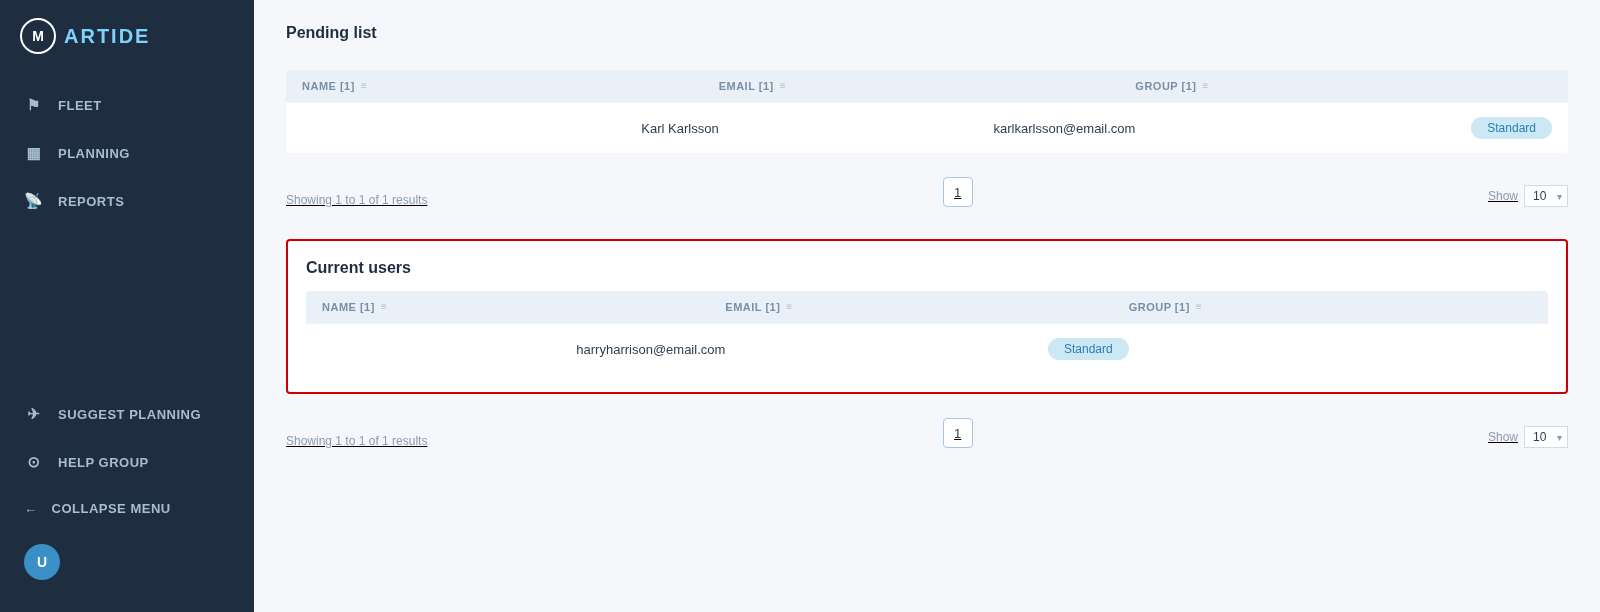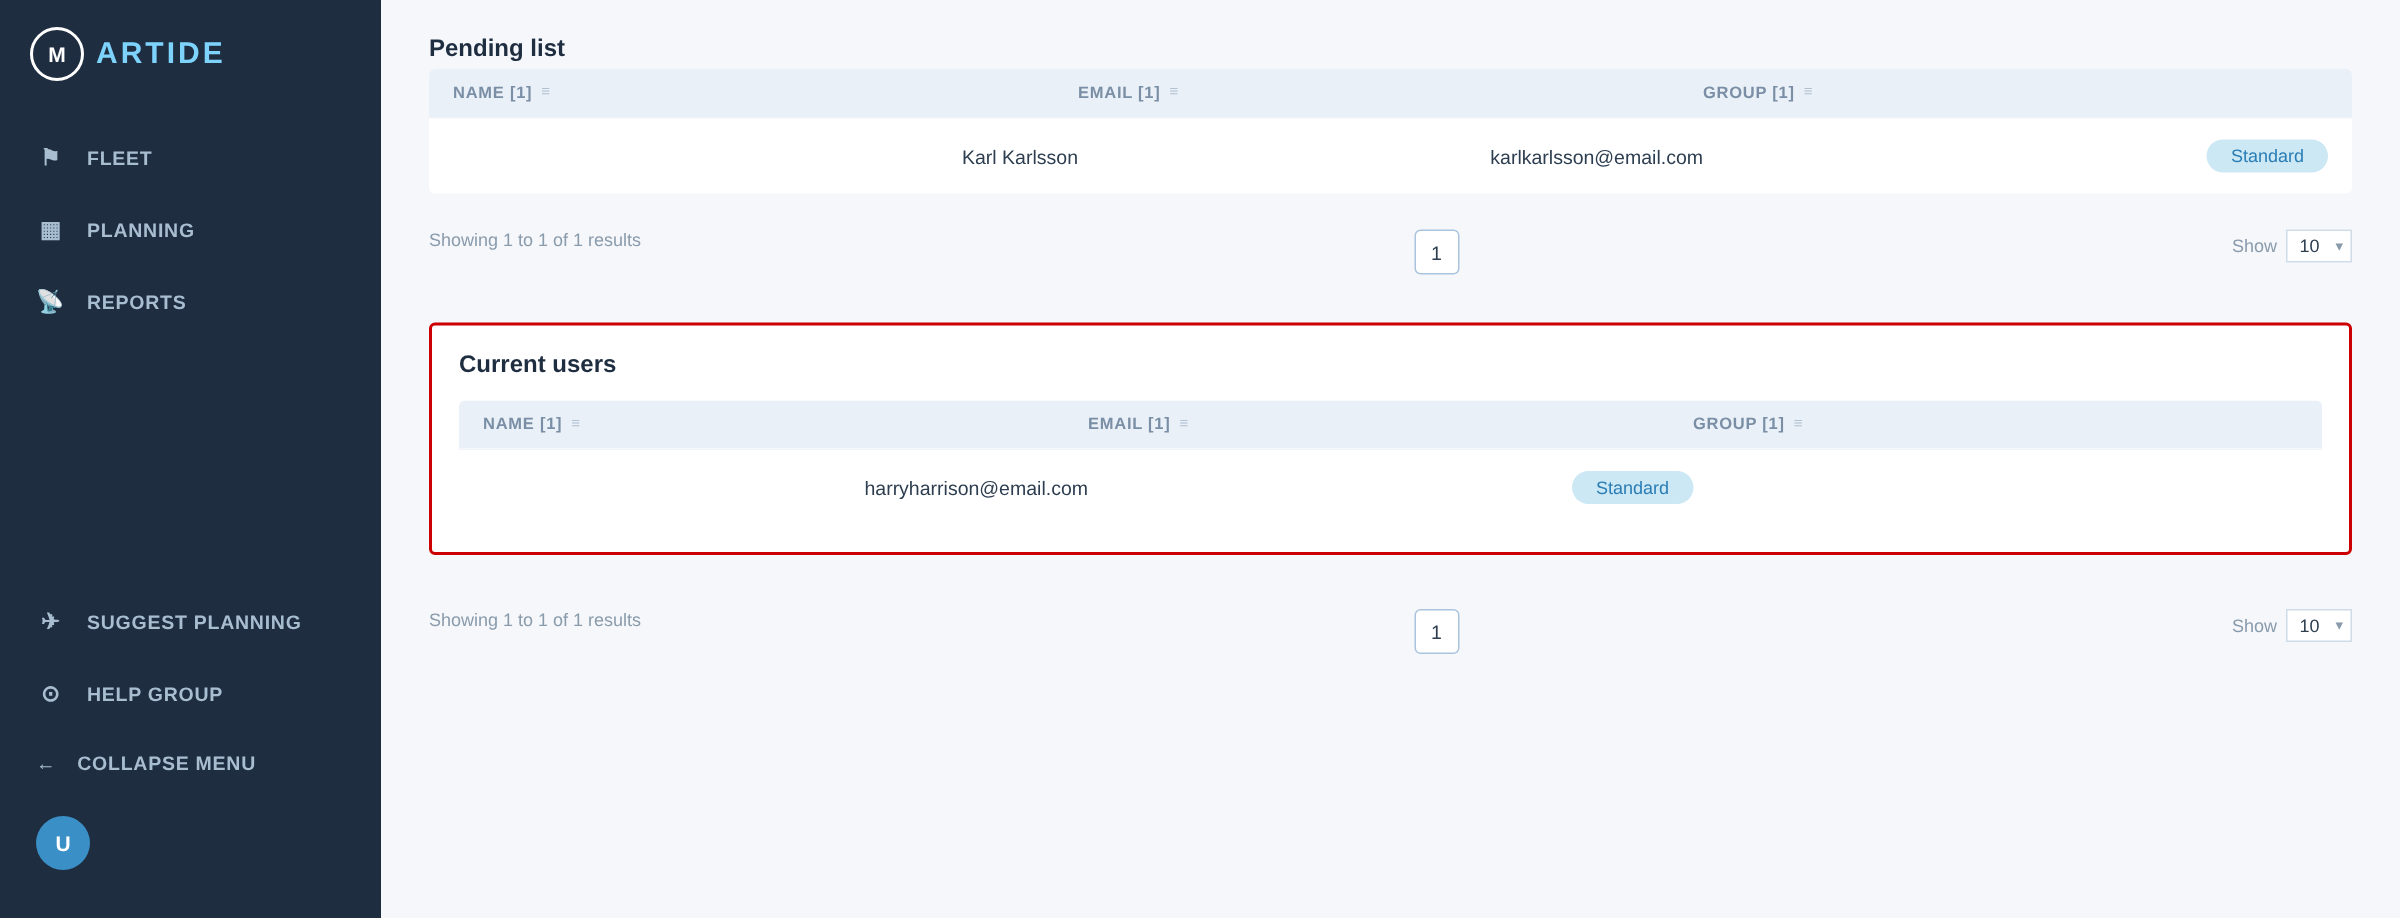--- a/index.html
+++ b/index.html
@@ -84,21 +84,21 @@
       flex: 1;
       padding: 24px 32px;
       overflow-y: auto;
       background: #f5f7fa;
     }
 
     .section-title {
       font-size: 16px;
       font-weight: 700;
       color: #1e2d40;
-      margin-bottom: 4px;
+      margin-bottom: 28px;
     }
 
     .table-container {
       background: #fff;
       border-radius: 4px;
       overflow: hidden;
       margin-bottom: 12px;
     }
 
     .table-header {
@@ -139,24 +139,25 @@
       color: #2a7db5;
       border-radius: 20px;
       padding: 4px 16px;
       font-size: 12px;
       font-weight: 500;
       display: inline-block;
     }
 
     .pagination-row {
       display: flex;
-      align-items: flex-start;
+      align-items: flex-end;
       justify-content: space-between;
       padding: 12px 0;
       margin-bottom: 20px;
+      text-decoration: underline;
     }
     .showing-text {
       font-size: 12px;
       color: #8a9bac;
     }
     .page-controls {
       display: flex;
       align-items: center;
       gap: 4px;
     }
@@ -208,21 +209,21 @@
       font-size: 10px;
       color: #8a9bac;
     }
 
     
     .current-users-section {
       border: 2px solid #cc0000;
       border-radius: 4px;
       padding: 18px 18px;
       background: #fff;
-      margin-bottom: 24px;
+      margin-bottom: 12px;
     }
     .current-users-section .section-title {
       margin-bottom: 14px;
     }
     .current-users-section .table-container {
       box-shadow: none;
       margin-bottom: 0;
     }
   </style>
 </head>

